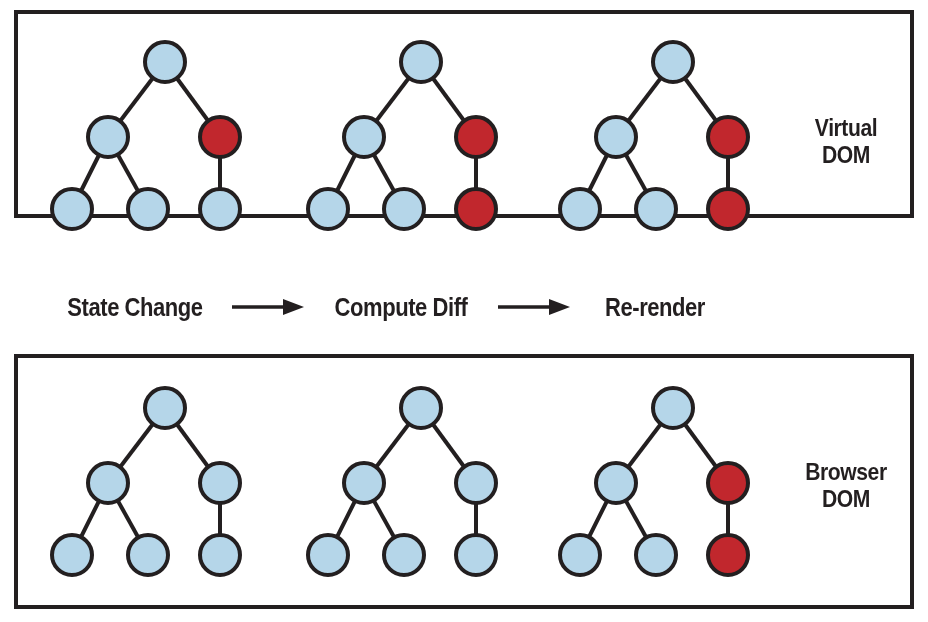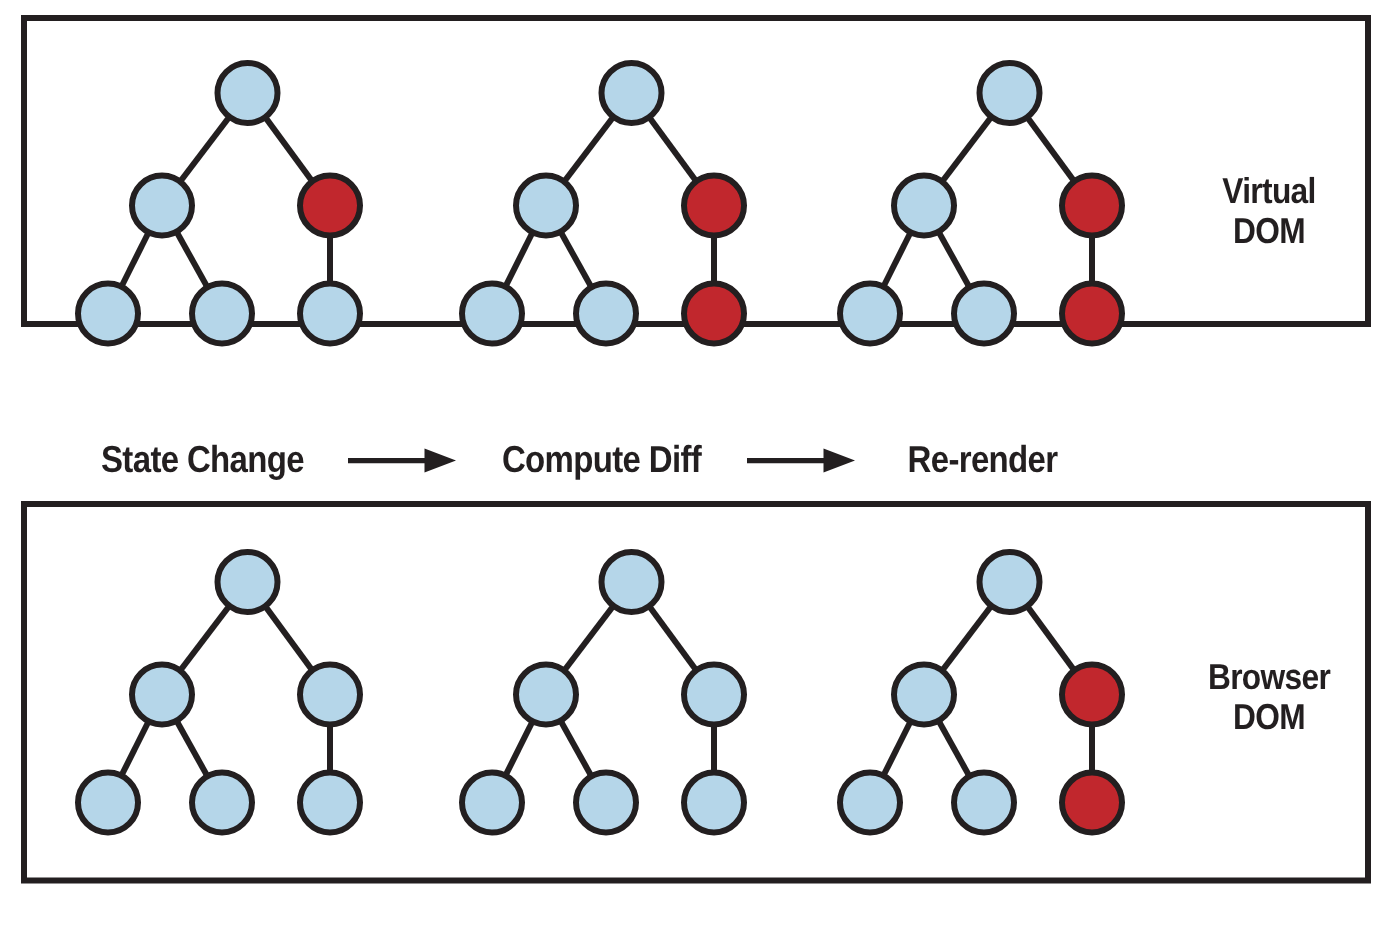--- a/index.html
+++ b/index.html
@@ -17,21 +17,21 @@
   }
   .panel {
     position: absolute;
     left: 14px;
     width: 900px;
     border: 4px solid var(--stroke, #231f20);
     box-sizing: border-box;
     background: var(--bg, #ffffff);
   }
   .panel-top { top: 10px; height: 208px; }
-  .panel-bottom { top: 334px; height: 255px; }
+  .panel-bottom { top: 354px; height: 255px; }
   .tree {
     position: absolute;
     width: 197px;
     height: 195px;
   }
   .panel-top .tree { top: 24px; }
   .panel-bottom .tree { top: 26px; }
   .tree-pos-0 { left: 30px; }
   .tree-pos-1 { left: 286px; }
   .tree-pos-2 { left: 538px; }

